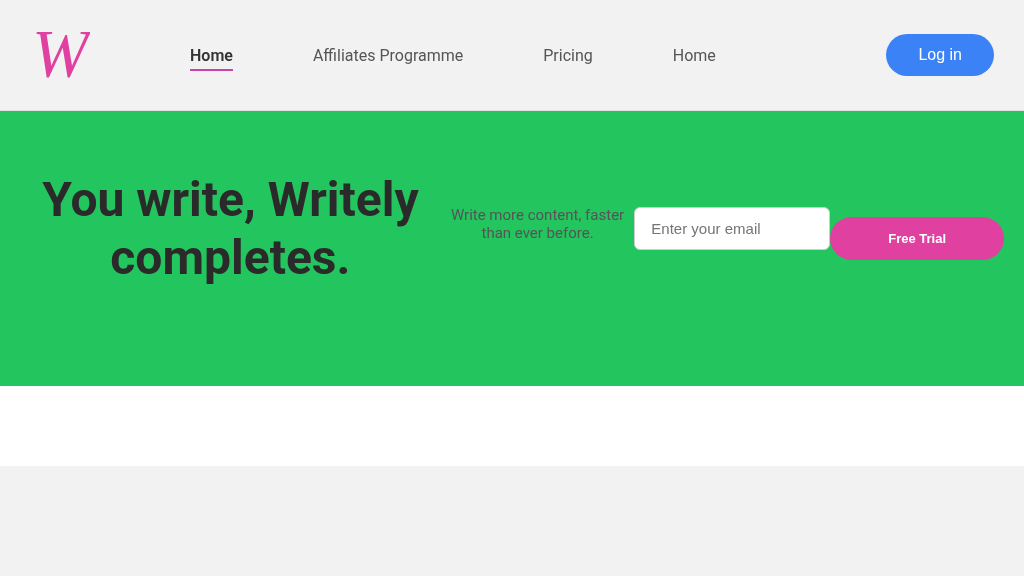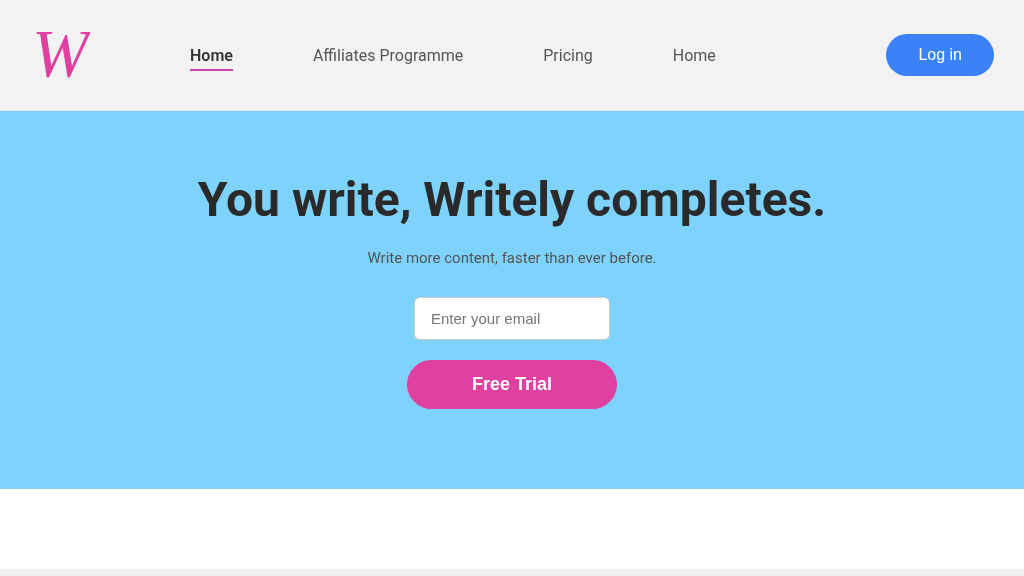--- a/index.html
+++ b/index.html
@@ -69,23 +69,23 @@
       color: white;
       border: none;
       border-radius: 25px;
       padding: 12px 32px;
       font-size: 16px;
       font-weight: 500;
       cursor: pointer;
     }
 
     .hero-section {
-      background: #7dd3fc;
+      background: #22c55e;
       display: flex;
-      flex-direction: column;
+      flex-direction: row;
       align-items: center;
       justify-content: center;
       padding: 60px 20px 80px;
       text-align: center;
       border-top: 1px solid #e0e0e0;
     }
 
     .hero-title {
       font-size: 48px;
       font-weight: 700;
@@ -113,21 +113,21 @@
       margin-bottom: 20px;
       display: block;
     }
 
     .free-trial-btn {
       background: #e040a0;
       color: white;
       border: none;
       border-radius: 25px;
       padding: 14px 50px;
-      font-size: 18px;
+      font-size: 13px;
       font-weight: 600;
       cursor: pointer;
       width: 210px;
     }
 
     .bottom-section {
       background: white;
       height: 80px;
     }
   </style>

